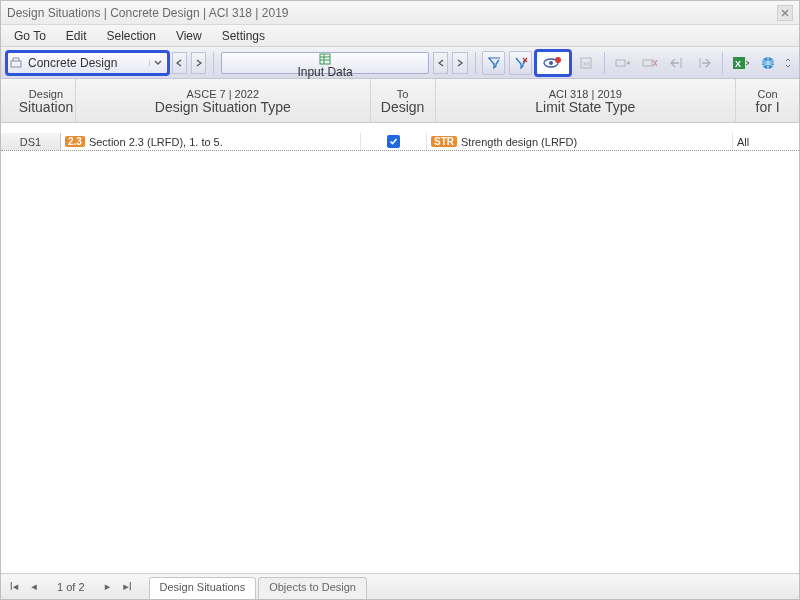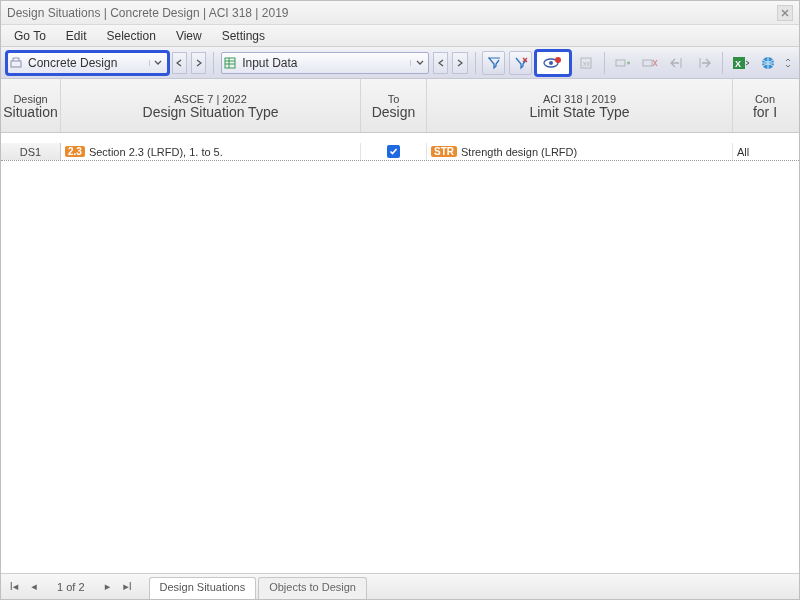--- a/index.html
+++ b/index.html
@@ -16,21 +16,21 @@
   .combo .ci { width:16px; display:flex; justify-content:center; color:#7a7fa0;}
   .combo .ct { flex:1; padding: 0 4px; color:#333; }
   .combo .carrow { width:18px; display:flex; justify-content:center; color:#555; border-left:1px solid #c6c9dd;}
   .nav-sm { width:16px; height:22px; display:flex; align-items:center; justify-content:center; background:linear-gradient(#f3f4f9,#dfe2ee); border:1px solid #c0c3d5; color:#666;}
   .tb-btn { width:24px; height:24px; display:flex; align-items:center; justify-content:center; border:1px solid transparent; border-radius:2px; }
   .tb-btn.shade { background:linear-gradient(#f6f7fb,#dadceb); border-color:#c0c3d5;}
   .tb-btn.highlight3 { outline:3px solid #2f56d9; outline-offset:-1px; background:#fff; }
   .sep { width:1px; height:22px; background:#c1c4d8; margin:0 3px;}
   svg { display:block; }
   .gridwrap { flex:1; background:#fff; position:relative; overflow:hidden; }
-  .ghead { display:flex; height:54px; background:linear-gradient(#f5f5f5,#e8e8e8); border-bottom:1px solid #c9c9c9; }
+  .ghead { display:flex; height:44px; background:linear-gradient(#f5f5f5,#e8e8e8); border-bottom:1px solid #c9c9c9;padding-left:16px; }
   .ghead .col { border-right:1px solid #d6d6d6; display:flex; flex-direction:column; align-items:center; justify-content:center; line-height:13px; color:#444; }
   .ghead .sub1 { font-size:11px; }
   .ghead .sub2 { font-size:14px; }
   .gbody { display:flex; flex-direction:column;margin-top:10px; }
   .row { display:flex; height:18px; align-items:stretch; border-bottom:1px dotted #999; }
   .cell { border-right:1px solid #e4e4e4; display:flex; align-items:center; padding:0 4px; font-size:11px; overflow:hidden; white-space:nowrap; }
   .rowhead { background:linear-gradient(#f5f5f5,#e8e8e8); justify-content:center; color:#444; border-right:1px solid #c9c9c9;}
   .badge { font-size:10px; padding:0 3px; border-radius:2px; color:#fff; margin-right:4px; font-weight:600;}
   .badge.orange { background:#e98b2e; }
   .chk { width:13px; height:13px; border-radius:2px; background:#1f69e0; display:flex; align-items:center; justify-content:center; }
@@ -83,21 +83,21 @@
       <svg width="6" height="8" viewBox="0 0 6 8">
           <path d="M5 1 L1 4 L5 7" fill="none" stroke="#555" stroke-width="1.3"></path>
         </svg>
     </div>
     <div class="nav-sm">
       <svg width="6" height="8" viewBox="0 0 6 8">
           <path d="M1 1 L5 4 L1 7" fill="none" stroke="#555" stroke-width="1.3"></path>
         </svg>
     </div>
     <div class="sep"></div>
-    <div class="combo" style="width:220px;">
+    <div class="combo" style="width:220px;flex-direction:column;">
       <span class="ci">
         <svg width="12" height="12" viewBox="0 0 12 12">
             <rect x="1" y="1" width="10" height="10" fill="none" stroke="#3a9a50"></rect>
             <path d="M1 4 H11 M1 7 H11 M5 1 V11" stroke="#3a9a50"></path>
           </svg>
       </span>
       <span class="ct">Input Data</span>
       <span class="carrow">
         <svg width="8" height="6" viewBox="0 0 8 6">
             <path d="M1 1 L4 4 L7 1" fill="none" stroke="#555" stroke-width="1.3"></path>

